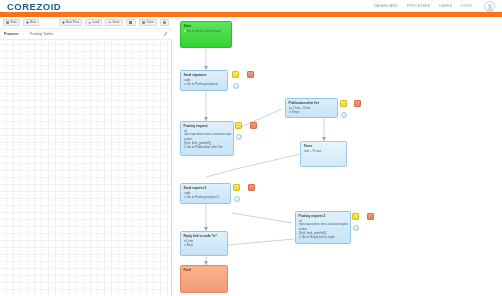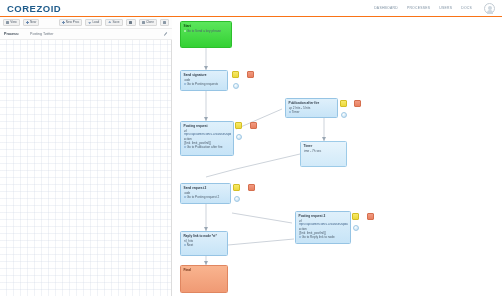--- a/index.html
+++ b/index.html
@@ -7,21 +7,21 @@
     width: 502px; height: 296px;
     font-family: "Liberation Sans", sans-serif;
     background: #ffffff;
     overflow: hidden;
   }
   #app { position: relative; width: 502px; height: 296px; background:#fff; }
 
   
   .header {
     position: absolute; left: 0; top: 0; width: 502px; height: 17px;
-    background: #ffffff; border-bottom: 1px solid #f97316;
+    background: #ffffff; border-bottom: 5px solid #f97316;
     display: flex; align-items: center; justify-content: space-between;
     padding: 0 7px;
   }
   .logo {
     font-size: 9.5px; font-weight: bold; letter-spacing: .5px;
     color: #1f5c8b; font-family: "Liberation Sans", sans-serif;
   }
   .nav { display: flex; align-items: center; gap: 9px; }
   .nav-item {
     font-size: 3.4px; letter-spacing: .25px; color: #7d90a2;

